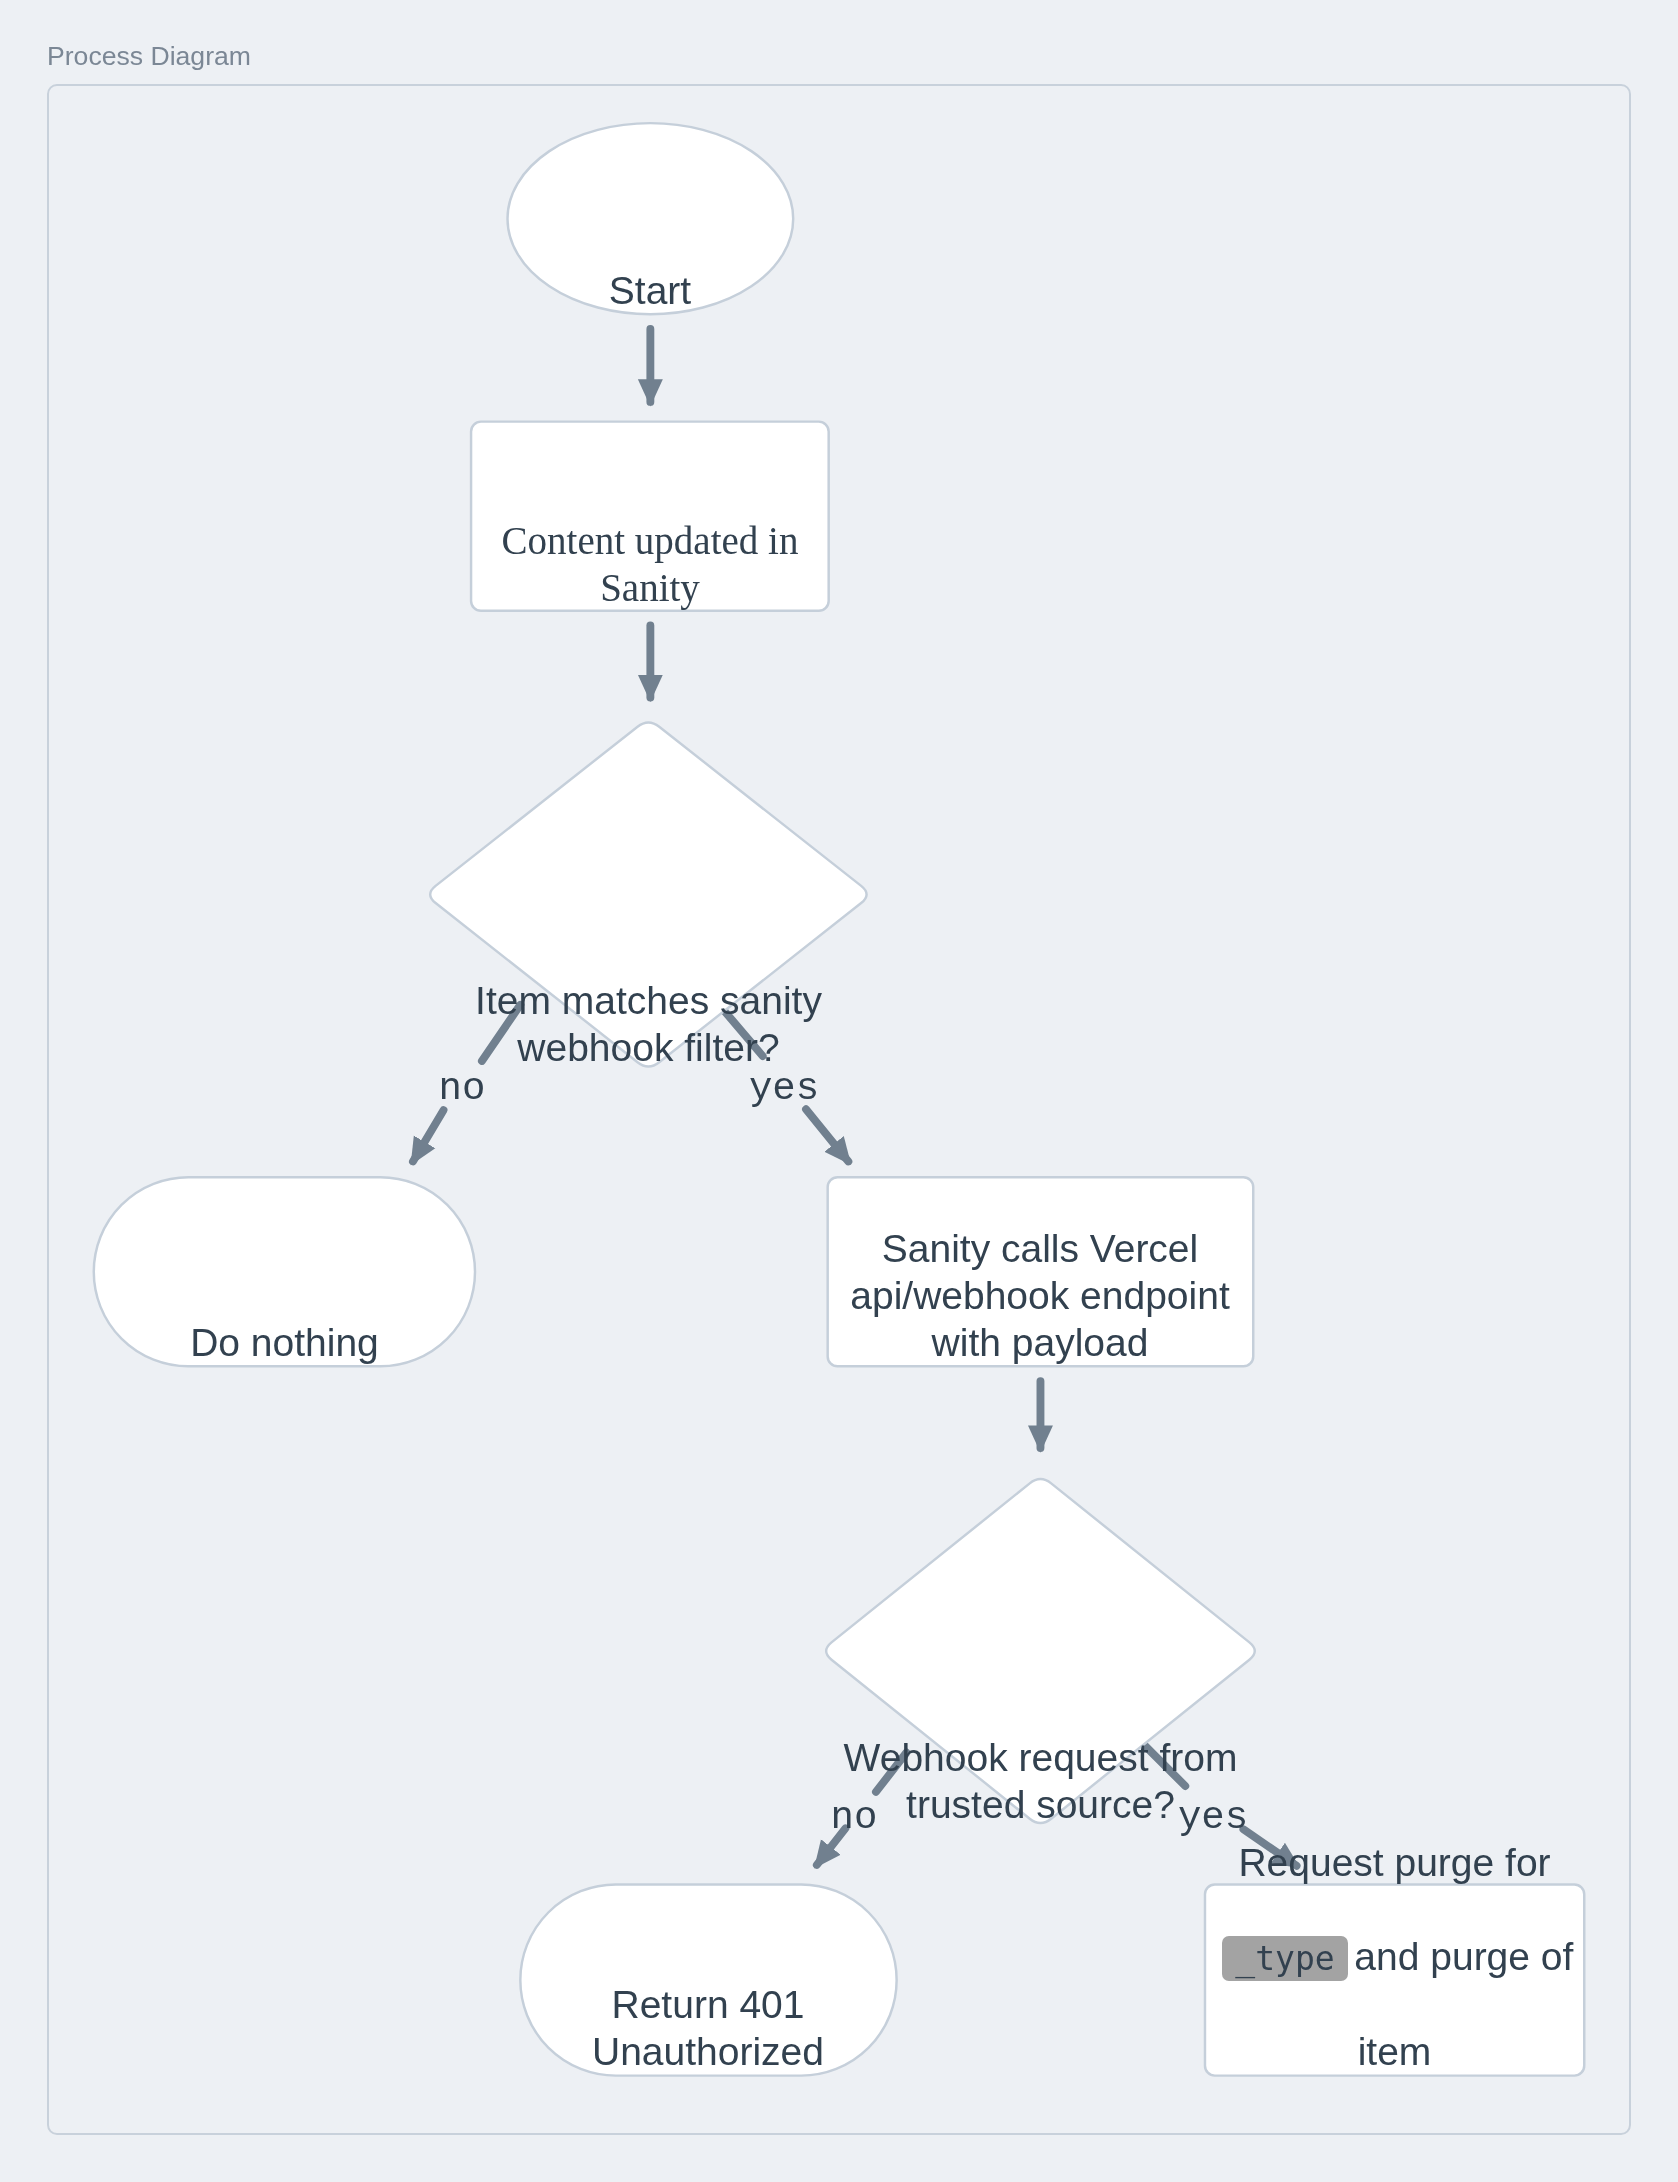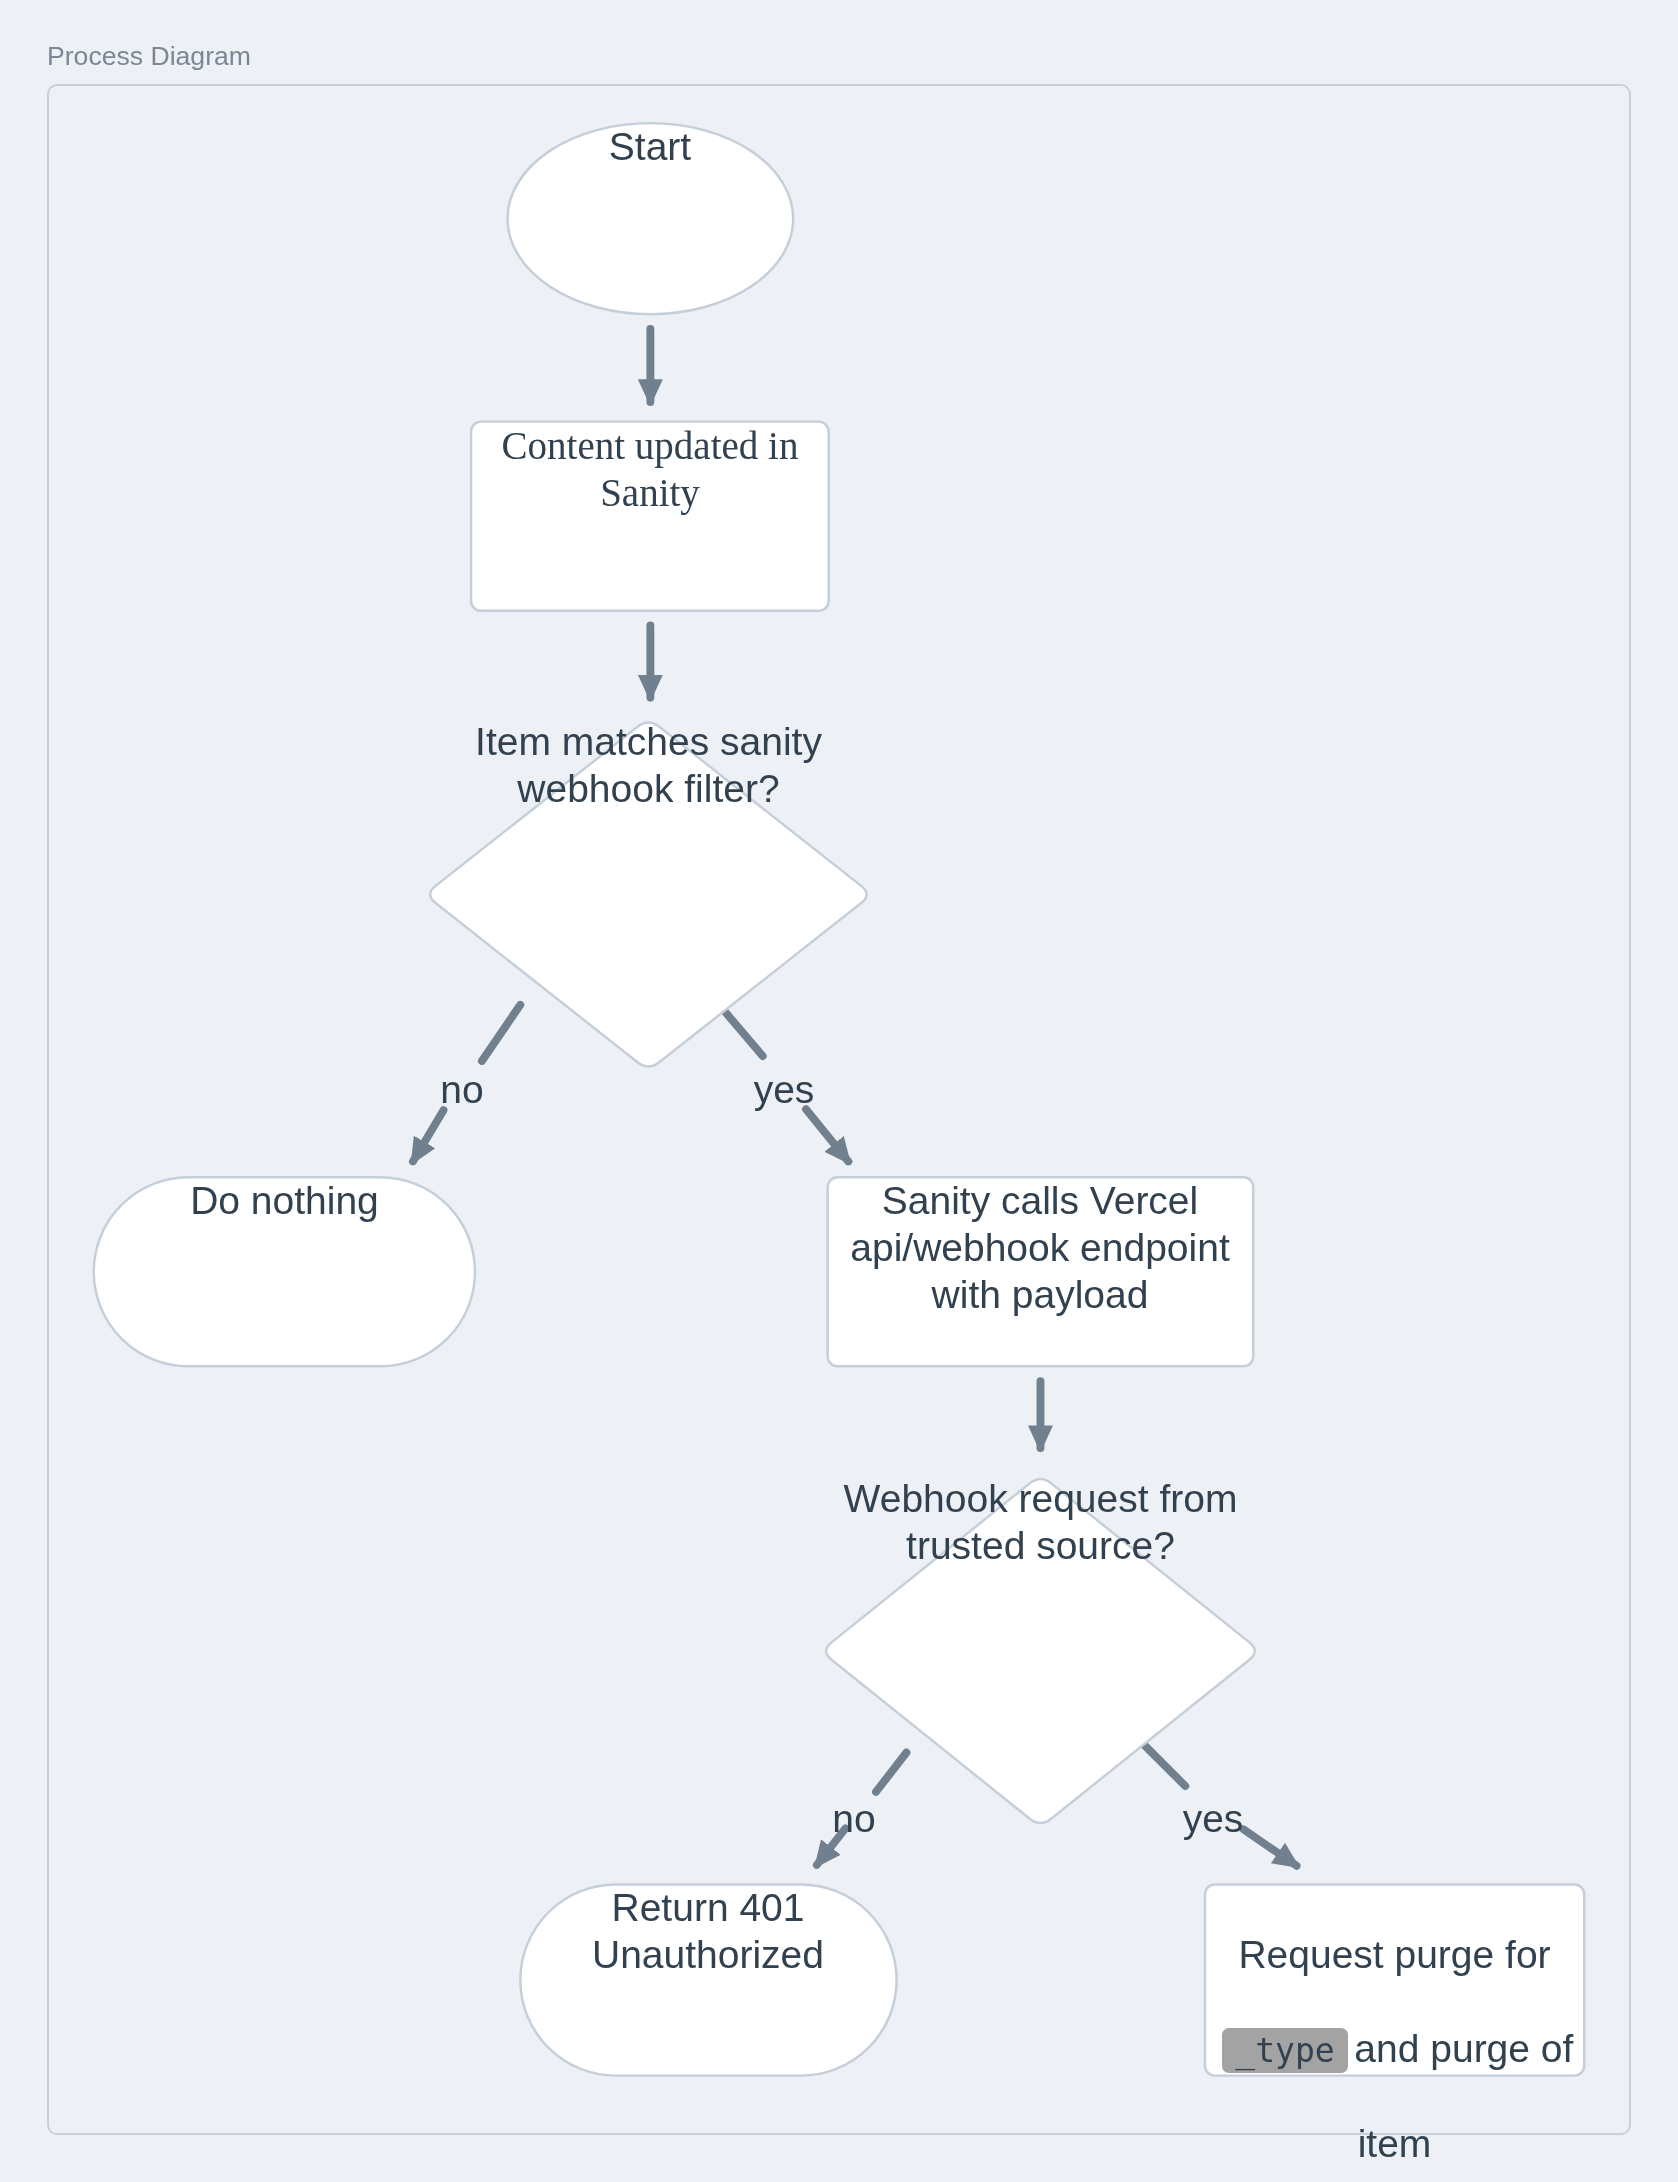--- a/index.html
+++ b/index.html
@@ -37,36 +37,37 @@
   svg.diagram-layer {
     position: absolute;
     left: 0;
     top: 0;
     width: 1679px;
     height: 2183px;
   }
   .node-text {
     position: absolute;
     display: flex;
-    align-items: flex-start;
+    align-items: flex-end;
     justify-content: center;
     text-align: center;
     white-space: pre-line;
     color: #32414f;
     font-size: 39px;
     line-height: 47px;
     pointer-events: none;
   }
   .edge-label {
     position: absolute;
     transform: translate(-50%, -50%);
     color: #32414f;
     font-size: 39px;
     line-height: 43px;
     pointer-events: none;
+    font-family: Liberation Mono, monospace;
   }
   .t-start  { left: 507px;  top: 123px;  width: 286px; height: 191px; }
   .t-rect1  { left: 471px;  top: 422px;  width: 358px; height: 189px; font-family: Liberation Serif, serif; }
   .t-d1     { left: 425px;  top: 718px;  width: 447px; height: 353px; }
   .t-stad1  { left: 94px;   top: 1177px; width: 381px; height: 189px; }
   .t-rect2  { left: 827px;  top: 1177px; width: 426px; height: 189px; }
   .t-d2     { left: 821px;  top: 1475px; width: 439px; height: 353px; }
   .t-stad2  { left: 520px;  top: 1884px; width: 376px; height: 191px; }
   .t-rect3  { left: 1205px; top: 1884px; width: 379px; height: 191px; border-radius: 27px; }
   .l-no1  { left: 462px;  top: 1089px; }

